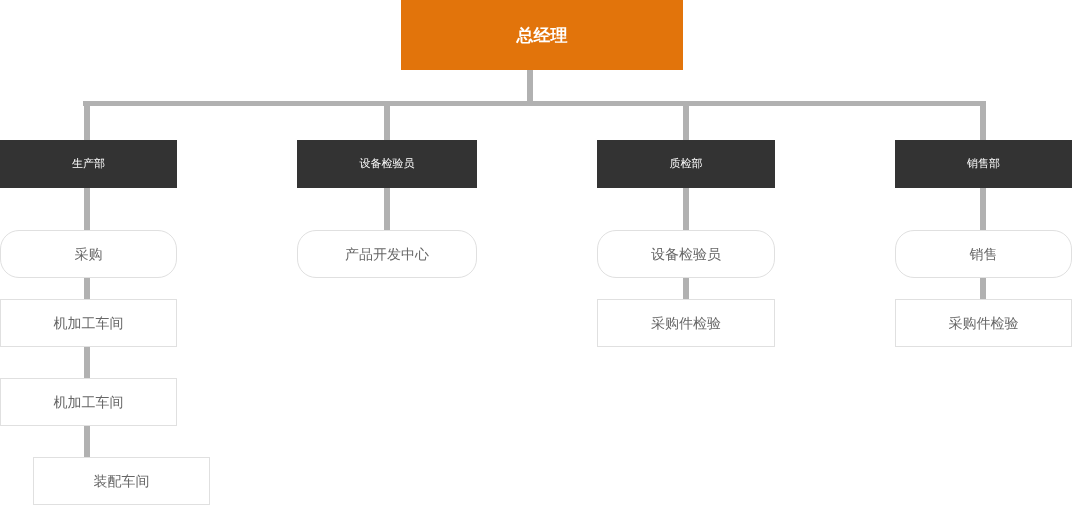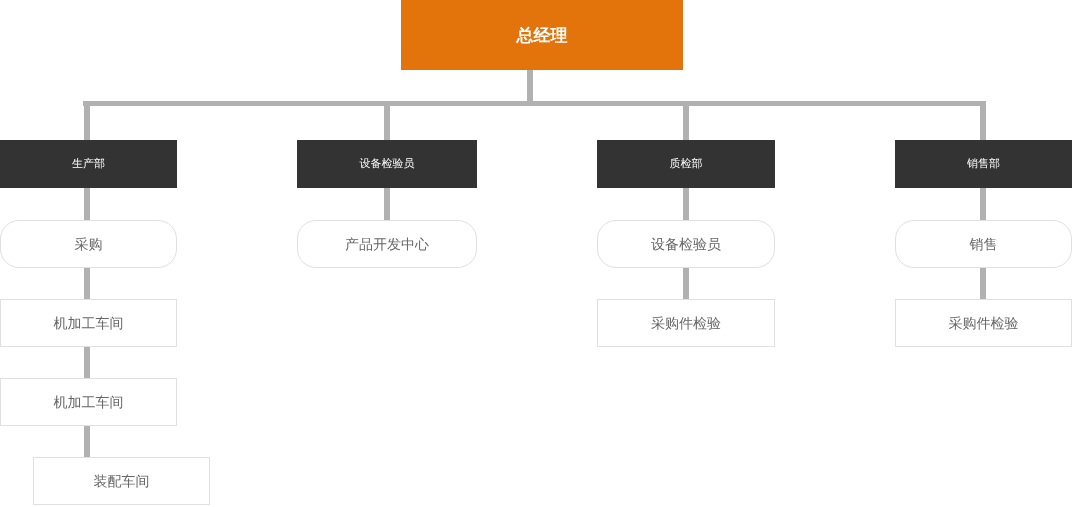--- a/index.html
+++ b/index.html
@@ -59,21 +59,21 @@
     background: #ffffff;
     border: 1px solid #e0e0e0;
     color: #666666;
     font-size: 14px;
   }
   
   .c1 { left: 0;     width: 177px; }
   .c2 { left: 297px; width: 180px; }
   .c3 { left: 597px; width: 178px; }
   .c4 { left: 895px; width: 177px; }
-  .row0 { top: 220px; border-radius: 19px; }
+  .row0 { top: 230px; border-radius: 19px; }
   .row1 { top: 299px; }
   .row2 { top: 378px; }
   .row3 { top: 457px; margin-left: 33px; }
 </style>
 </head>
 <body>
 
 <div class="canvas">
 
   <div class="vline" style="left:527px; top:69px; height:37px;"></div>

